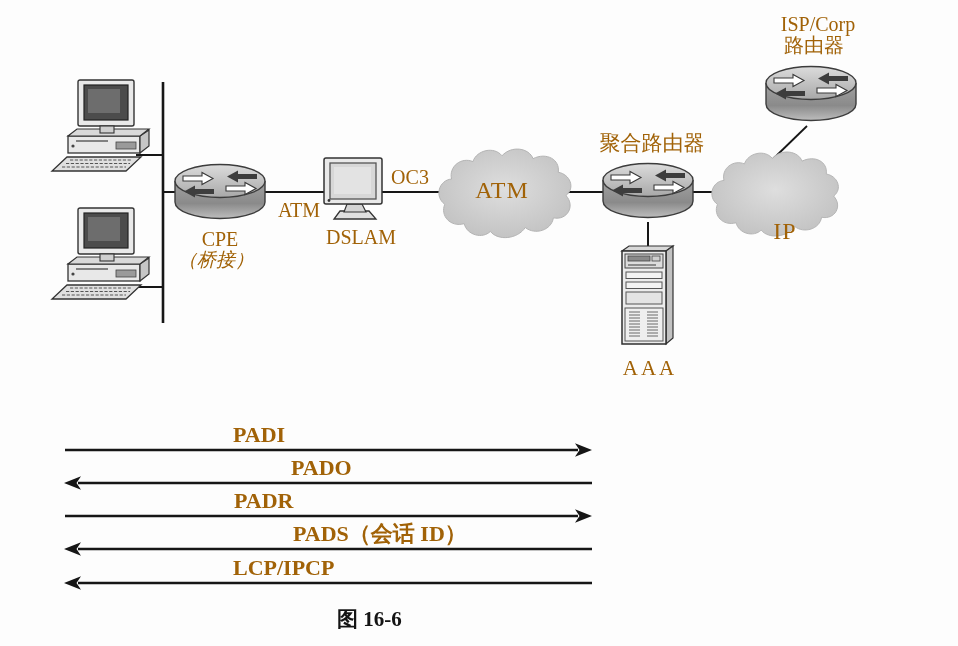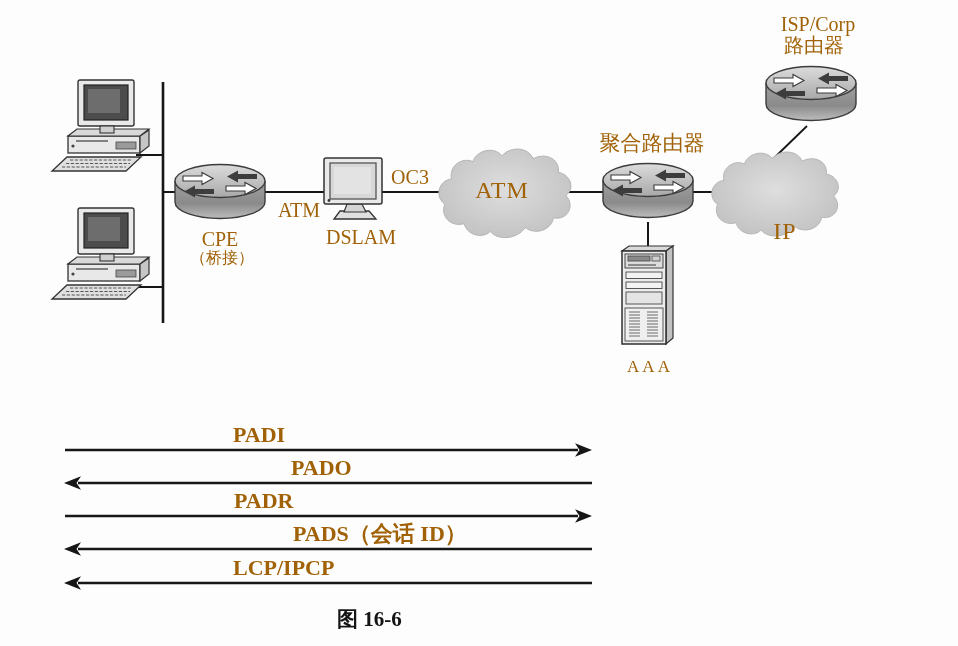--- a/index.html
+++ b/index.html
@@ -18,21 +18,21 @@
     line-height:1.12;
     color:#a16207;
     transform:translateX(-50%);
     text-align:center;
   }
   .lbl.anchor-left{transform:none;text-align:left;}
   .node-lbl{font-size:20px;}
   .cloud-lbl{font-size:24px;letter-spacing:1px;}
   .cn-lbl{font-size:21px;}
   .msg-lbl{font-size:22px;font-weight:bold;}
-  .aaa-lbl{font-size:17px;letter-spacing:3px;}
+  .aaa-lbl{font-size:21px;letter-spacing:3px;}
   .caption{
     position:absolute;left:337px;top:605px;
     display:flex;gap:18px;
     font-size:21px;font-weight:bold;
     white-space:nowrap;
     flex-direction:column;
   }
 </style>
 </head>
 <body>
@@ -140,21 +140,21 @@
       <line x1="78" y1="583" x2="592" y2="583"></line>
     </g>
     <use href="#headR" transform="translate(592,450)"></use>
     <use href="#headL" transform="translate(64,483)"></use>
     <use href="#headR" transform="translate(592,516)"></use>
     <use href="#headL" transform="translate(64,549)"></use>
     <use href="#headL" transform="translate(64,583)"></use>
   </svg>
 
   <div class="lbl node-lbl" style="left:220px;top:228px;">CPE</div>
-  <div class="lbl" style="left:222px;top:249px;font-size:16px;">（桥接）</div>
+  <div class="lbl" style="left:216px;top:249px;font-size:19px;font-style:italic;">（桥接）</div>
   <div class="lbl node-lbl" style="left:299px;top:199px;">ATM</div>
   <div class="lbl node-lbl" style="left:361px;top:226px;">DSLAM</div>
   <div class="lbl node-lbl" style="left:410px;top:166px;">OC3</div>
   <div class="lbl cloud-lbl" style="left:502px;top:177px;">ATM</div>
   <div class="lbl cn-lbl" style="left:652px;top:124px;margin-top:8px;">聚合路由器</div>
   <div class="lbl cloud-lbl" style="left:785px;top:176px;margin-top:42px;">IP</div>
   <div class="lbl node-lbl" style="left:818px;top:13px;">ISP/Corp</div>
   <div class="lbl node-lbl" style="left:814px;top:34px;">路由器</div>
   <div class="lbl aaa-lbl" style="left:650px;top:357px;">AAA</div>
 

